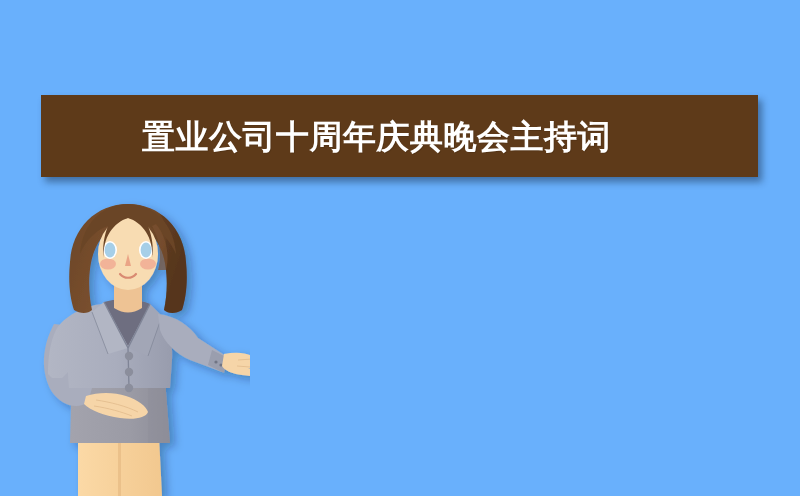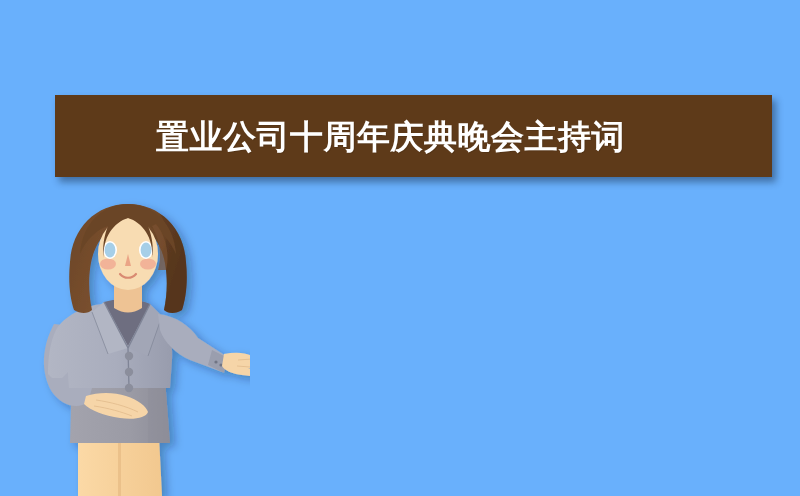--- a/index.html
+++ b/index.html
@@ -17,21 +17,21 @@
     position: relative;
     width: 800px;
     height: 496px;
     background: #69b0fc;
     overflow: hidden;
   }
 
   
   #title-banner {
     position: absolute;
-    left: 55px;
+    left: 41px;
     top: 95px;
     width: 717px;
     height: 82px;
     background: #5e3a19;
     box-shadow: 4px 5px 7px rgba(10, 25, 45, 0.42);
     display: flex;
     align-items: center;
     box-sizing: border-box;
   }
   #title-text {

